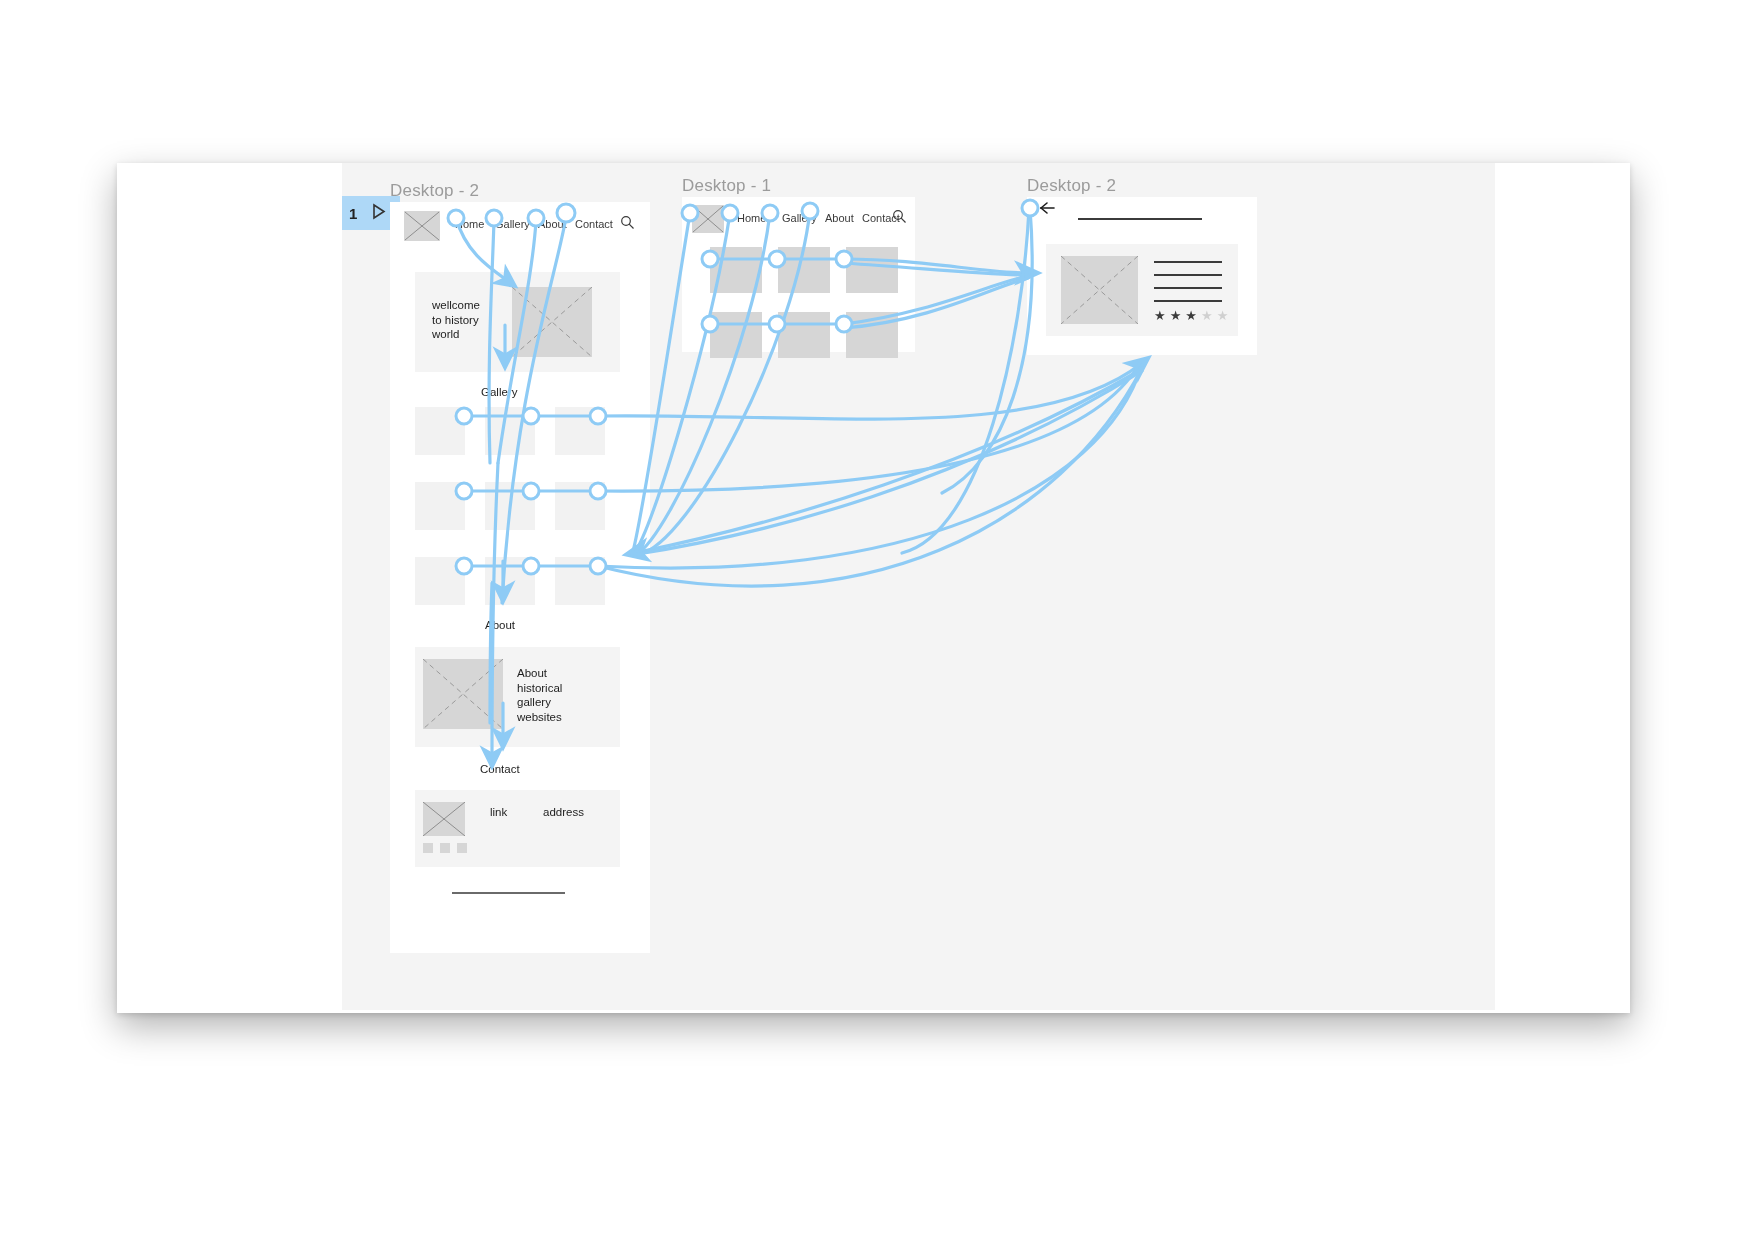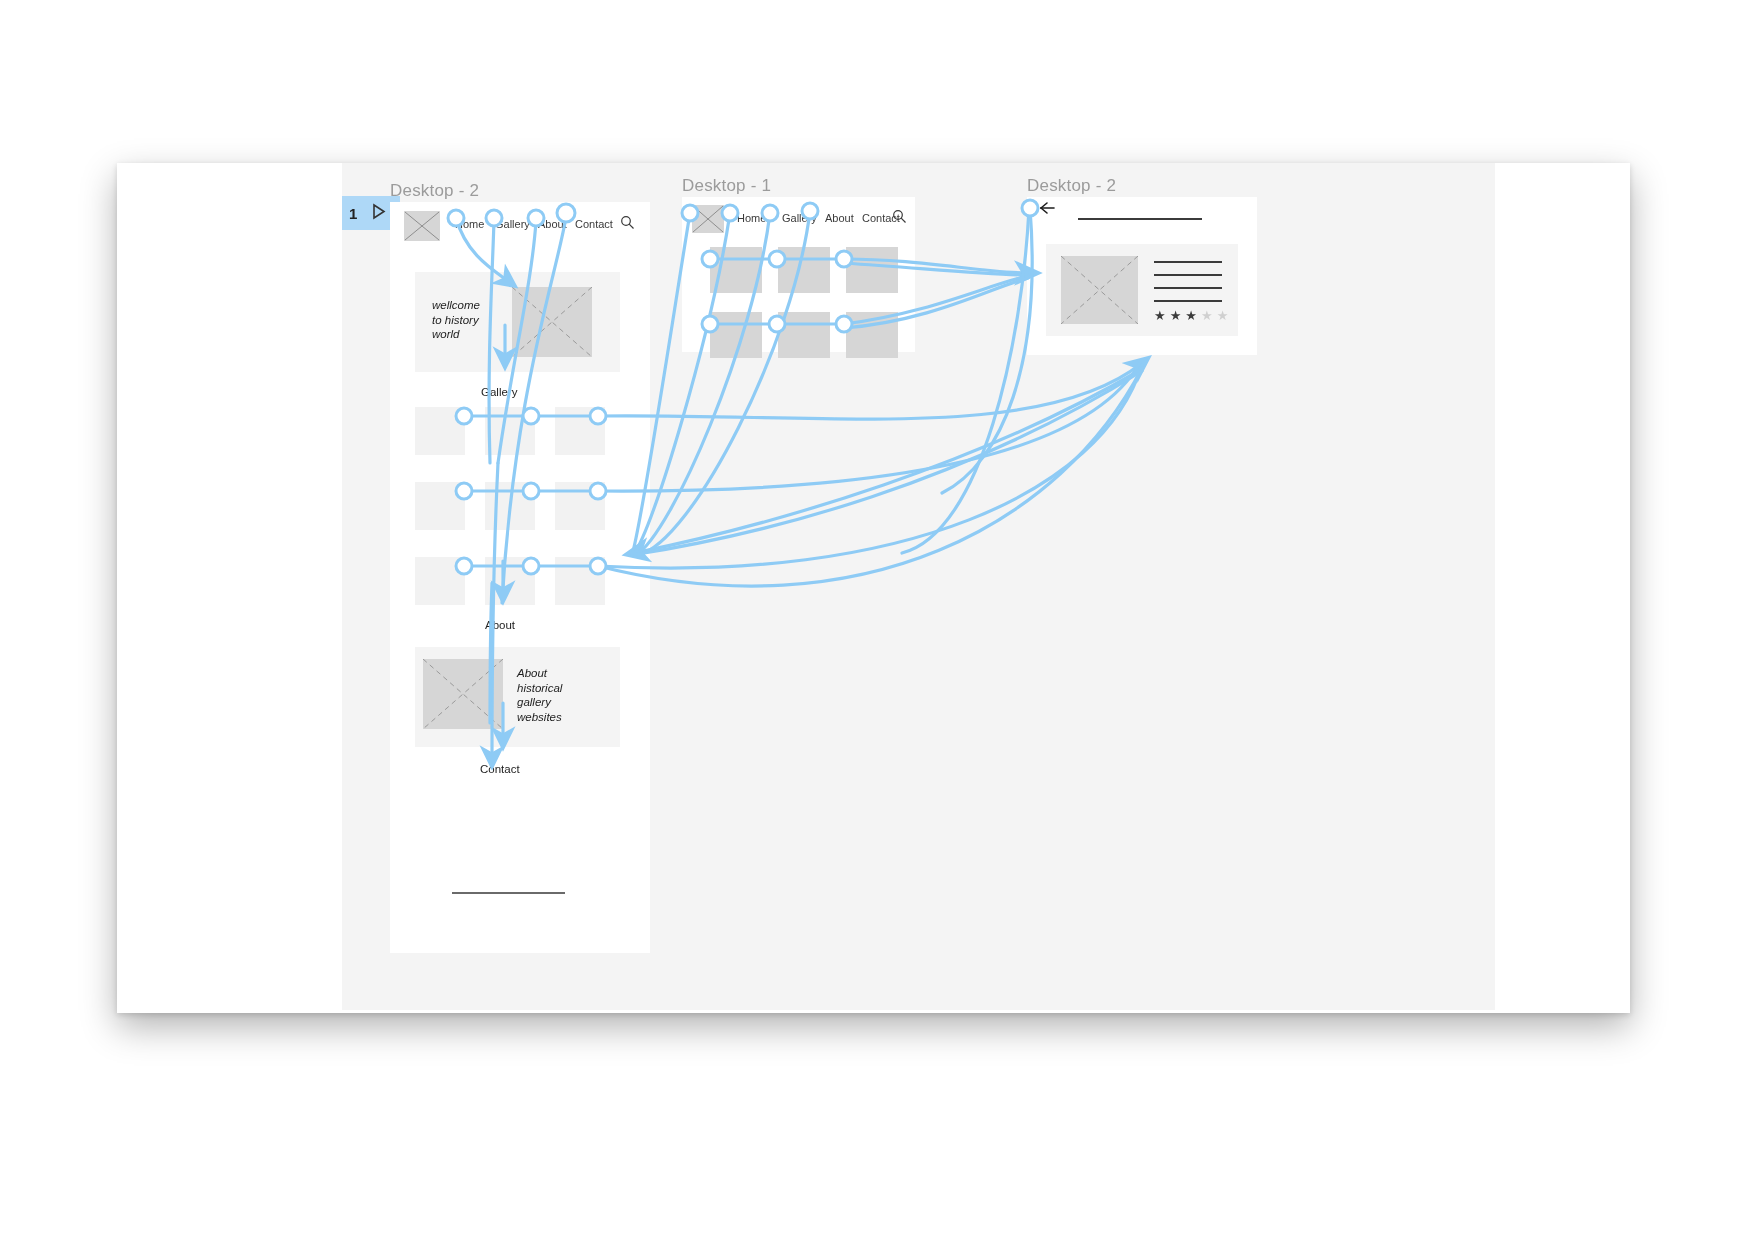--- a/index.html
+++ b/index.html
@@ -63,21 +63,21 @@
   .ph {
     position: absolute;
     background: #d6d6d6;
   }
   .ph-light { position: absolute; background: #f2f2f2; }
   .sect {
     position: absolute; background: #f4f4f4;
   }
   .body-text {
     position: absolute; font-size: 11.5px; line-height: 14.5px;
-    color: #1d1d1d; white-space: pre-line; font-style: italic;
+    color: #1d1d1d; white-space: pre-line;
   }
   .flow-label {
     position: absolute; font-size: 11.5px; color: #1d1d1d;
     white-space: nowrap;
   }
   .rule {
     position: absolute; height: 2px; background: #6a6a6a;
   }
   .rule-thin { position: absolute; height: 2px; background: #3b3b3b; }
   .sq { position: absolute; width: 10px; height: 10px; background: #d6d6d6; }
@@ -158,20 +158,33 @@
           </svg>
         </div>
         <div class="body-text" style="left:102px; top:19px;">About
 historical
 gallery
 websites</div>
       </div>
 
       <div class="flow-label" style="left:90px; top:561px;">Contact</div>
 
+      <div class="sect" style="left:25px; top:588px; width:205px; height:77px;">
+        <div class="ph" style="left:8px; top:12px; width:42px; height:34px;">
+          <svg width="42" height="34" viewBox="0 0 42 34" style="display:block">
+            <line x1="0" y1="0" x2="42" y2="34" stroke="#8e8e8e" stroke-width="1"></line>
+            <line x1="42" y1="0" x2="0" y2="34" stroke="#8e8e8e" stroke-width="1"></line>
+          </svg>
+        </div>
+        <div class="body-text" style="left:75px; top:15px;">link</div>
+        <div class="body-text" style="left:128px; top:15px;">address</div>
+        <div class="sq" style="left:8px;  top:53px;"></div>
+        <div class="sq" style="left:25px; top:53px;"></div>
+        <div class="sq" style="left:42px; top:53px;"></div>
+      </div>
 
       <div class="rule" style="left:62px; top:690px; width:113px;"></div>
     </div>
 
     <div class="frame-title" style="left:340px; top:13px;">Desktop - 1</div>
 
     <div class="frame" style="left:340px; top:34px; width:233px; height:155px;">
       <div class="navbar">
         <div class="nav-logo" style="left:10px; top:8px; width:32px; height:28px;">
           <svg width="32" height="28" viewBox="0 0 32 28" style="display:block">

